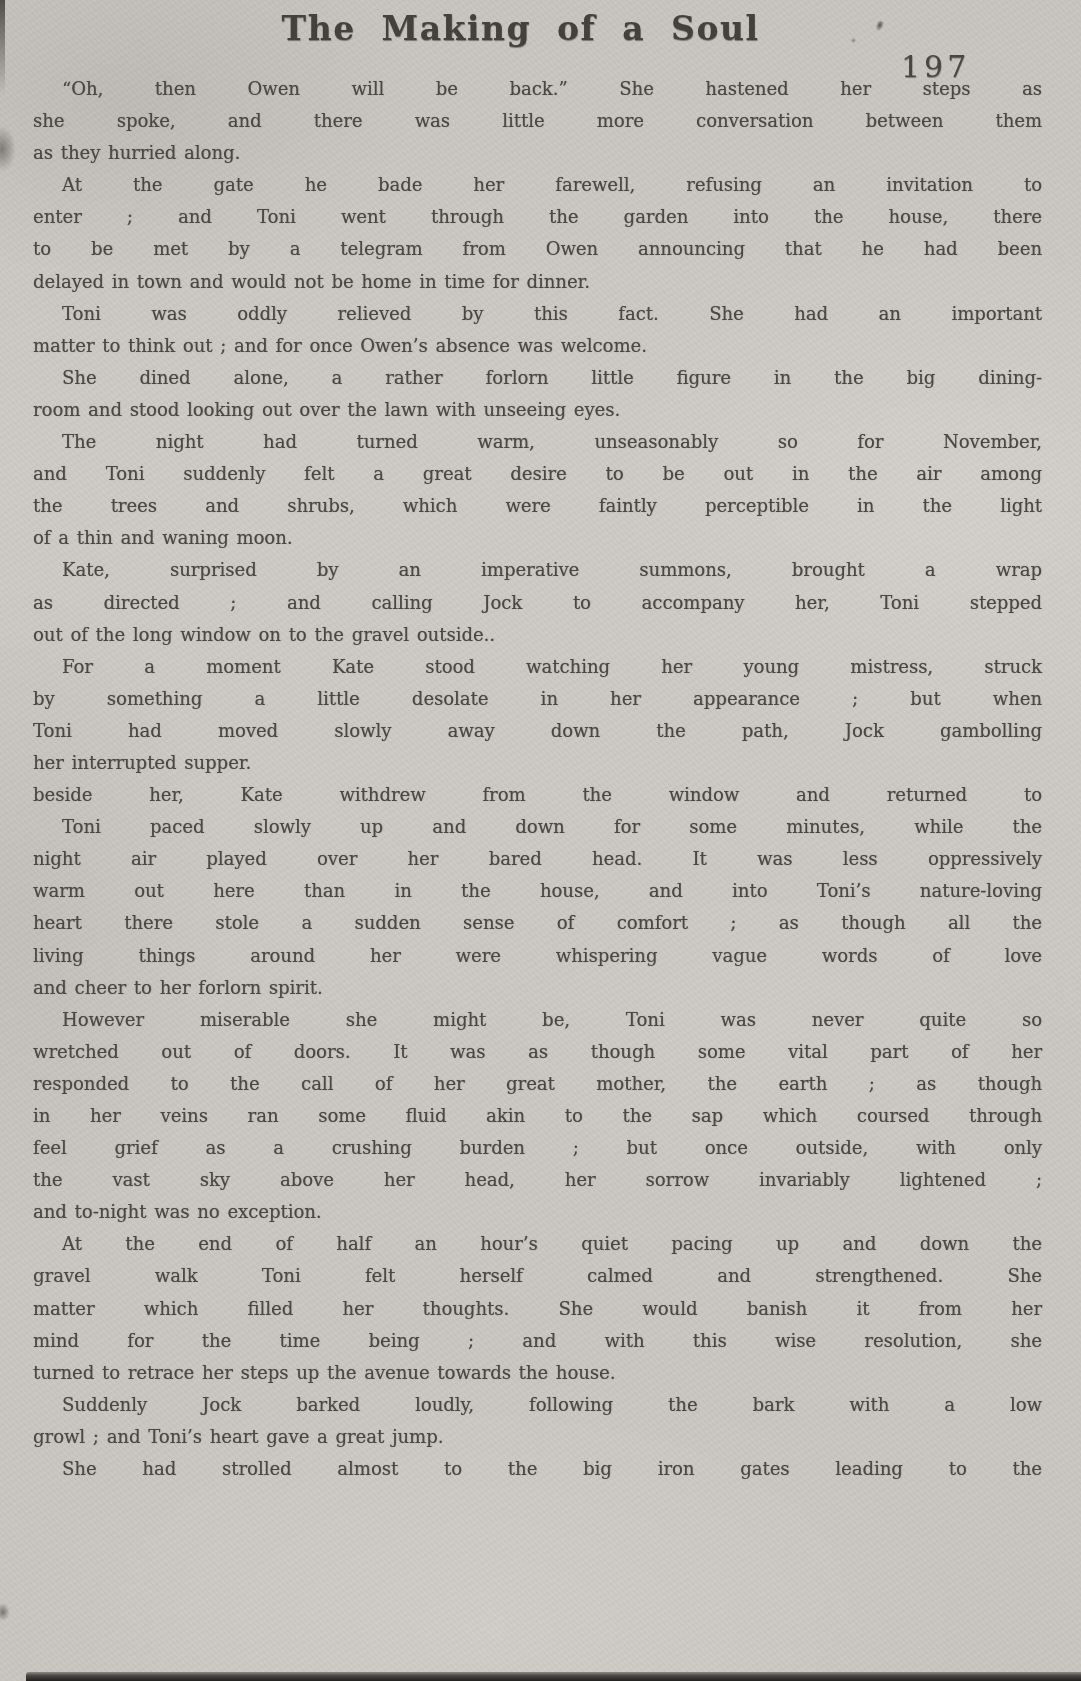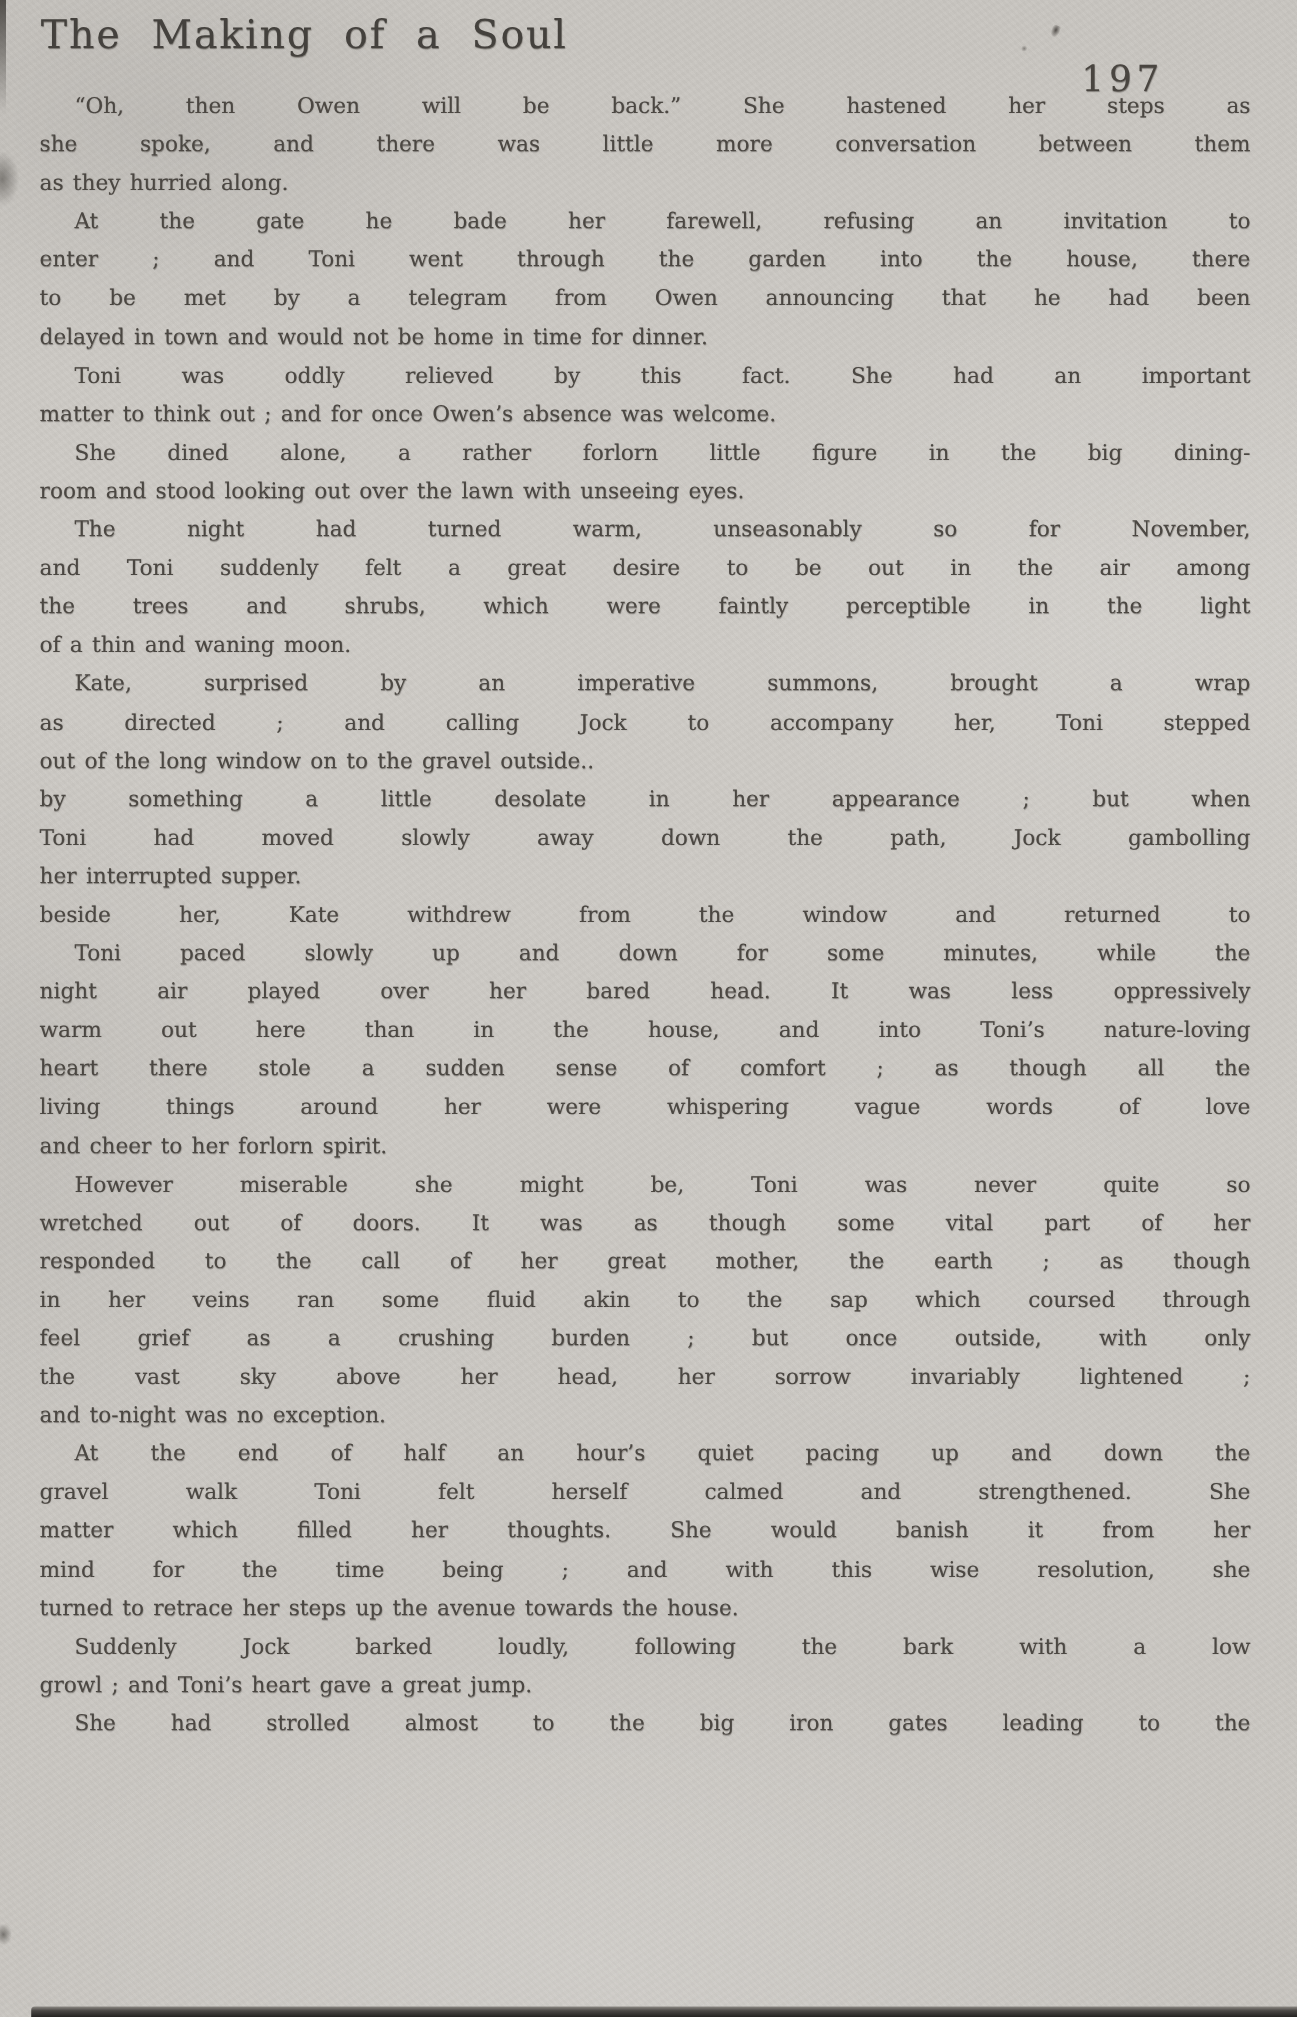--- a/index.html
+++ b/index.html
@@ -17,25 +17,25 @@
       radial-gradient(ellipse 700px 380px at 45% 97%, rgba(255,255,255,0.13), rgba(255,255,255,0) 70%),
       radial-gradient(ellipse 300px 500px at 2% 55%, rgba(0,0,0,0.045), rgba(0,0,0,0) 70%),
       radial-gradient(ellipse 380px 240px at 70% 62%, rgba(255,255,255,0.06), rgba(255,255,255,0) 70%),
       repeating-linear-gradient(47deg, rgba(0,0,0,0.016) 0 2px, rgba(255,255,255,0.016) 2px 4px),
       repeating-linear-gradient(-31deg, rgba(0,0,0,0.013) 0 3px, rgba(255,255,255,0.013) 3px 6px),
       linear-gradient(180deg, #c8c5c0 0%, #cecbc6 28%, #cbc8c3 62%, #c9c6c1 100%);
     color: #4b4742;
   }
   .running-title {
     position: absolute; top: 9px; left: 0; right: 40px;
-    font-size: 33px; font-weight: normal;
+    text-align: center;
+    font-size: 33px; font-weight: bold;
     letter-spacing: 1.5px; word-spacing: 13px;
     color: #44413d;
     text-shadow: 0.4px 0.5px 0.9px rgba(58,54,50,0.55);
-    padding-left: 34px;
   }
   .page-number {
     position: absolute; top: 13px; left: 901px;
     font-size: 30px; letter-spacing: 4px;
     color: #494540;
     text-shadow: 0.4px 0.5px 0.9px rgba(58,54,50,0.5);
     margin-top: 36px;
   }
   .textblock {
     position: absolute; top: 73px; left: 33px; width: 1009px;
@@ -103,20 +103,21 @@
 
     <div class="line j ind">The night had turned warm, unseasonably so for November,</div>
     <div class="line j">and Toni suddenly felt a great desire to be out in the air among</div>
     <div class="line j">the trees and shrubs, which were faintly perceptible in the light</div>
     <div class="line">of a thin and waning moon.</div>
 
     <div class="line j ind">Kate, surprised by an imperative summons, brought a wrap</div>
     <div class="line j">as directed ; and calling Jock to accompany her, Toni stepped</div>
     <div class="line">out of the long window on to the gravel outside..</div>
 
+    <div class="line j ind">For a moment Kate stood watching her young mistress, struck</div>
     <div class="line j">by something a little desolate in her appearance ; but when</div>
     <div class="line j">Toni had moved slowly away down the path, Jock gambolling</div>
     <div class="line">her interrupted supper.</div>
     <div class="line j">beside her, Kate withdrew from the window and returned to</div>
 
     <div class="line j ind">Toni paced slowly up and down for some minutes, while the</div>
     <div class="line j">night air played over her bared head. It was less oppressively</div>
     <div class="line j">warm out here than in the house, and into Toni’s nature-loving</div>
     <div class="line j">heart there stole a sudden sense of comfort ; as though all the</div>
     <div class="line j">living things around her were whispering vague words of love</div>

